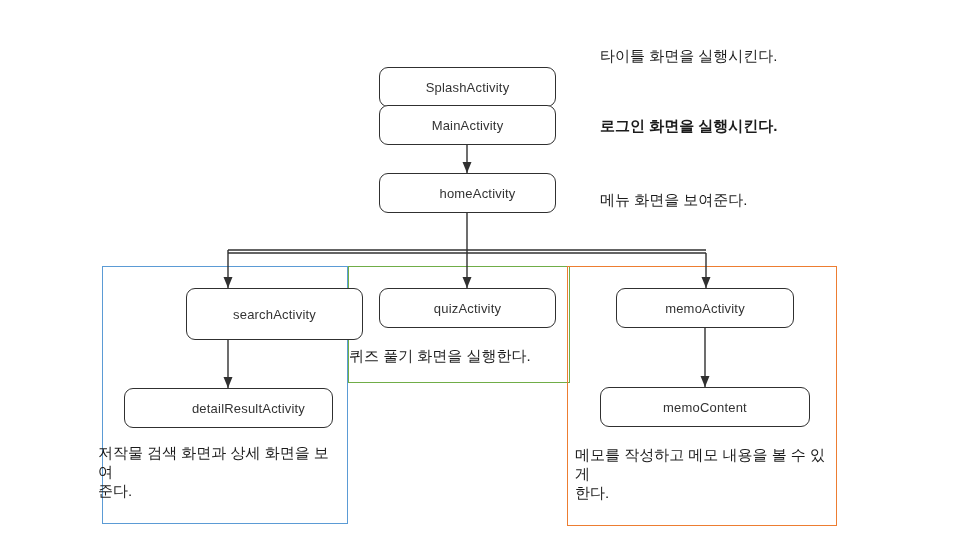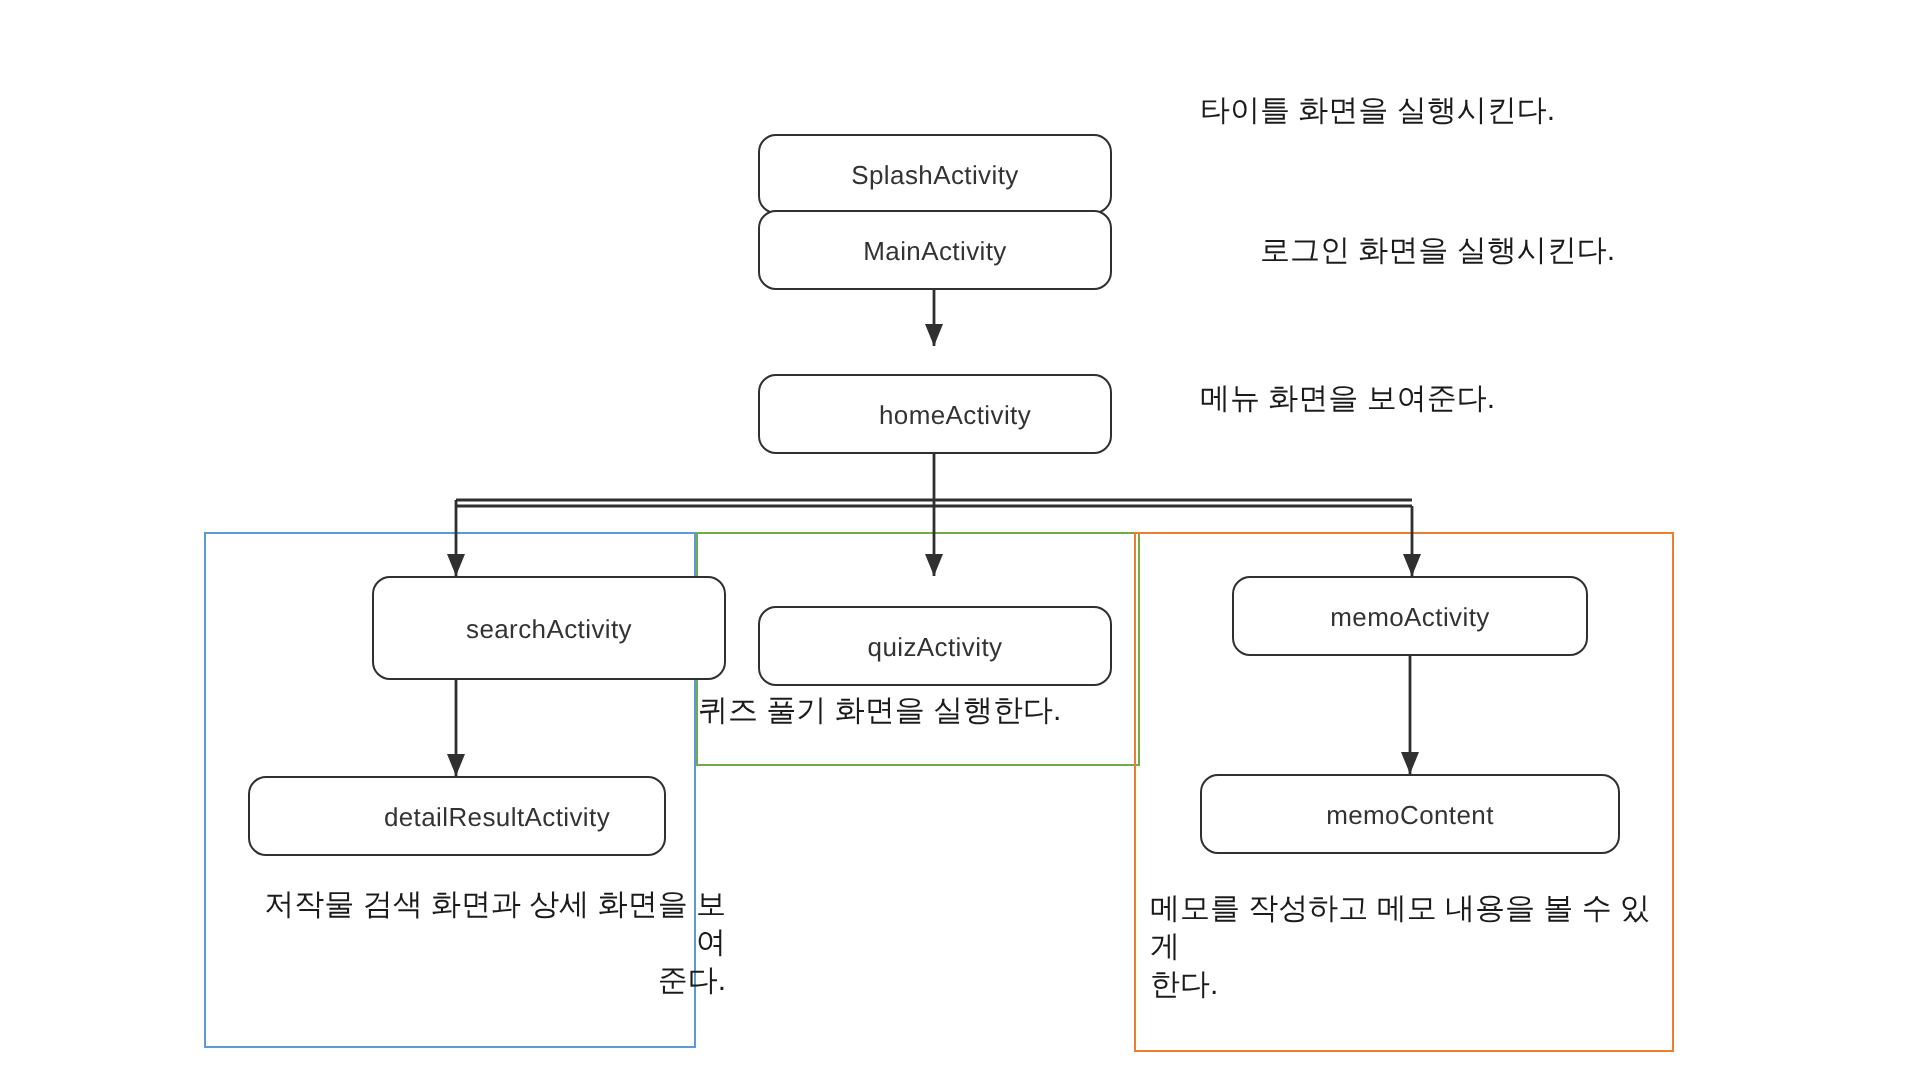--- a/index.html
+++ b/index.html
@@ -45,36 +45,36 @@
   }
   .note.beside {
     height: 40px;
     display: flex;
     align-items: center;
     white-space: nowrap;
   }
   
   #node-splash        { left: 379px; top:  35px; width: 177px; height: 40px; margin-top: 32px; }
   #node-main          { left: 379px; top: 105px; width: 177px; height: 40px; }
-  #node-home          { left: 379px; top: 187px; width: 177px; height: 40px; padding-left: 20px; }
+  #node-home          { left: 379px; top: 173px; width: 177px; height: 40px; padding-left: 20px; }
   #node-search        { left: 140px; top: 288px; width: 177px; height: 52px; margin-left: 46px; }
-  #node-quiz          { left: 379px; top: 288px; width: 177px; height: 40px; margin-top: 15px; }
+  #node-quiz          { left: 379px; top: 288px; width: 177px; height: 40px; }
   #node-memo          { left: 616px; top: 288px; width: 178px; height: 40px; text-align: right; }
   #node-detail-result { left: 124px; top: 388px; width: 209px; height: 40px; padding-left: 40px; }
   #node-memo-content  { left: 600px; top: 387px; width: 210px; height: 40px; }
   
   #frame-search { left: 102px; top: 266px; width: 246px; height: 258px; }
   #frame-quiz   { left: 348px; top: 266px; width: 222px; height: 117px; }
   #frame-memo   { left: 567px; top: 266px; width: 270px; height: 260px; }
   
   #note-splash { left: 600px; top:  35px; }
-  #note-main   { left: 630px; top: 105px; }
+  #note-main   { left: 600px; top: 105px; font-weight: bold; }
   #note-home   { left: 600px; top: 179px; }
   #note-quiz   { left: 349px; top: 346px; width: 200px; }
-  #note-search { left: 118px; top: 443px; width: 245px; text-align: right; }
+  #note-search { left: 98px; top: 443px; width: 245px; }
   #note-memo   { left: 575px; top: 445px; width: 260px; }
 </style>
 </head>
 <body>
 
 <div class="canvas">
 
   <div class="frame" id="frame-search" style="border-color: rgb(91, 155, 213);"></div>
   <div class="frame" id="frame-quiz" style="border-color: rgb(112, 173, 71);"></div>
   <div class="frame" id="frame-memo" style="border-color: rgb(237, 125, 49);"></div>

